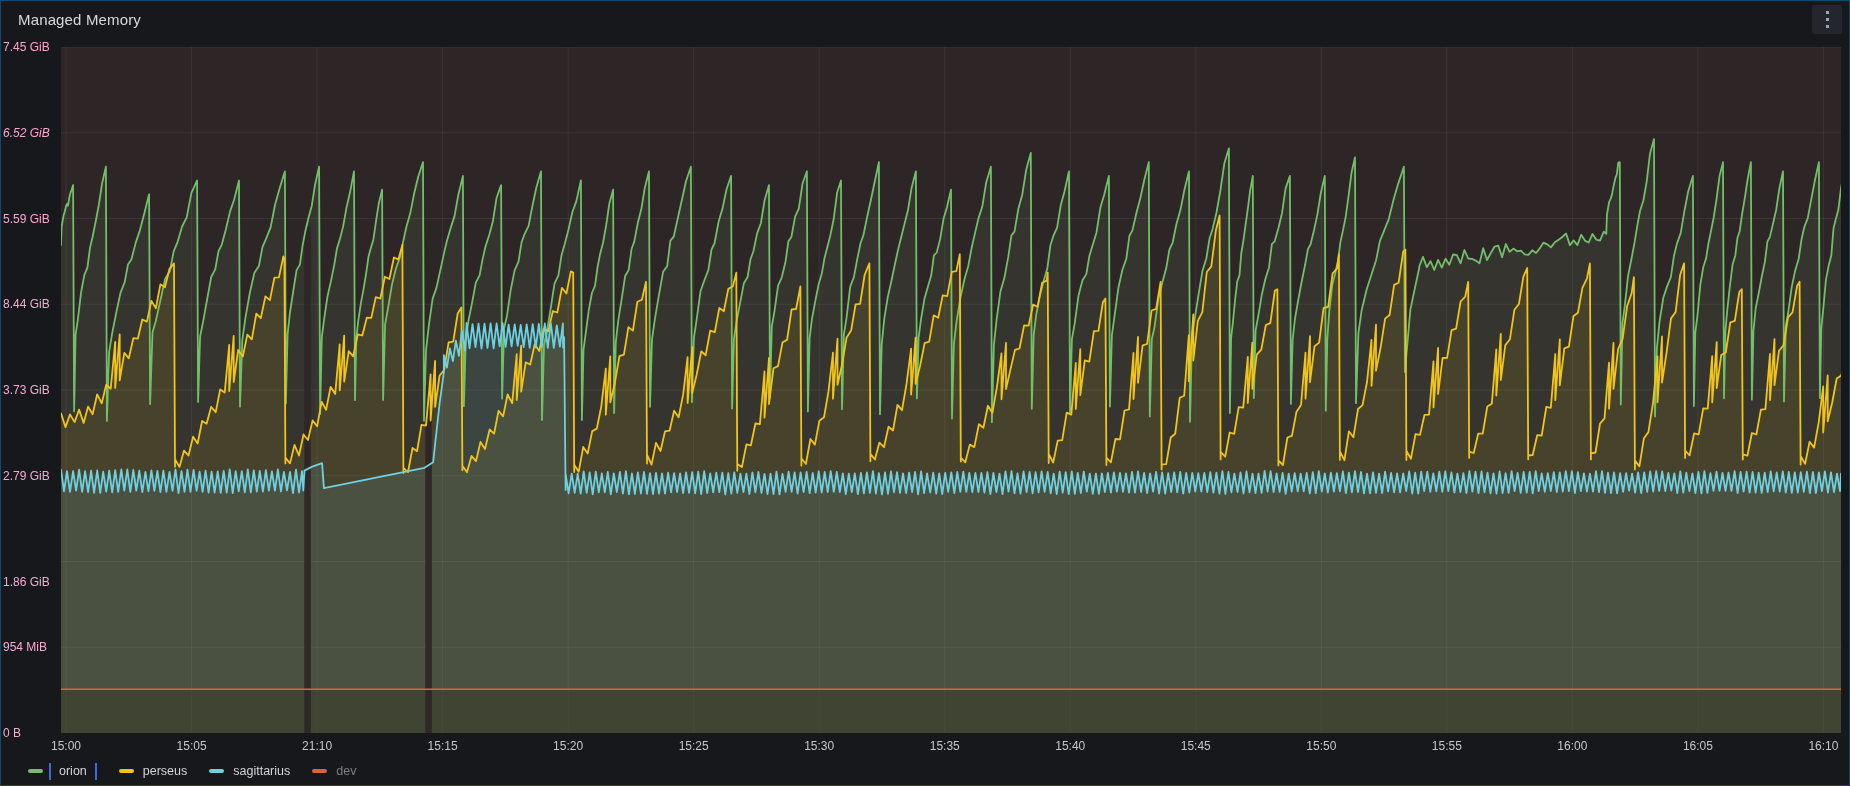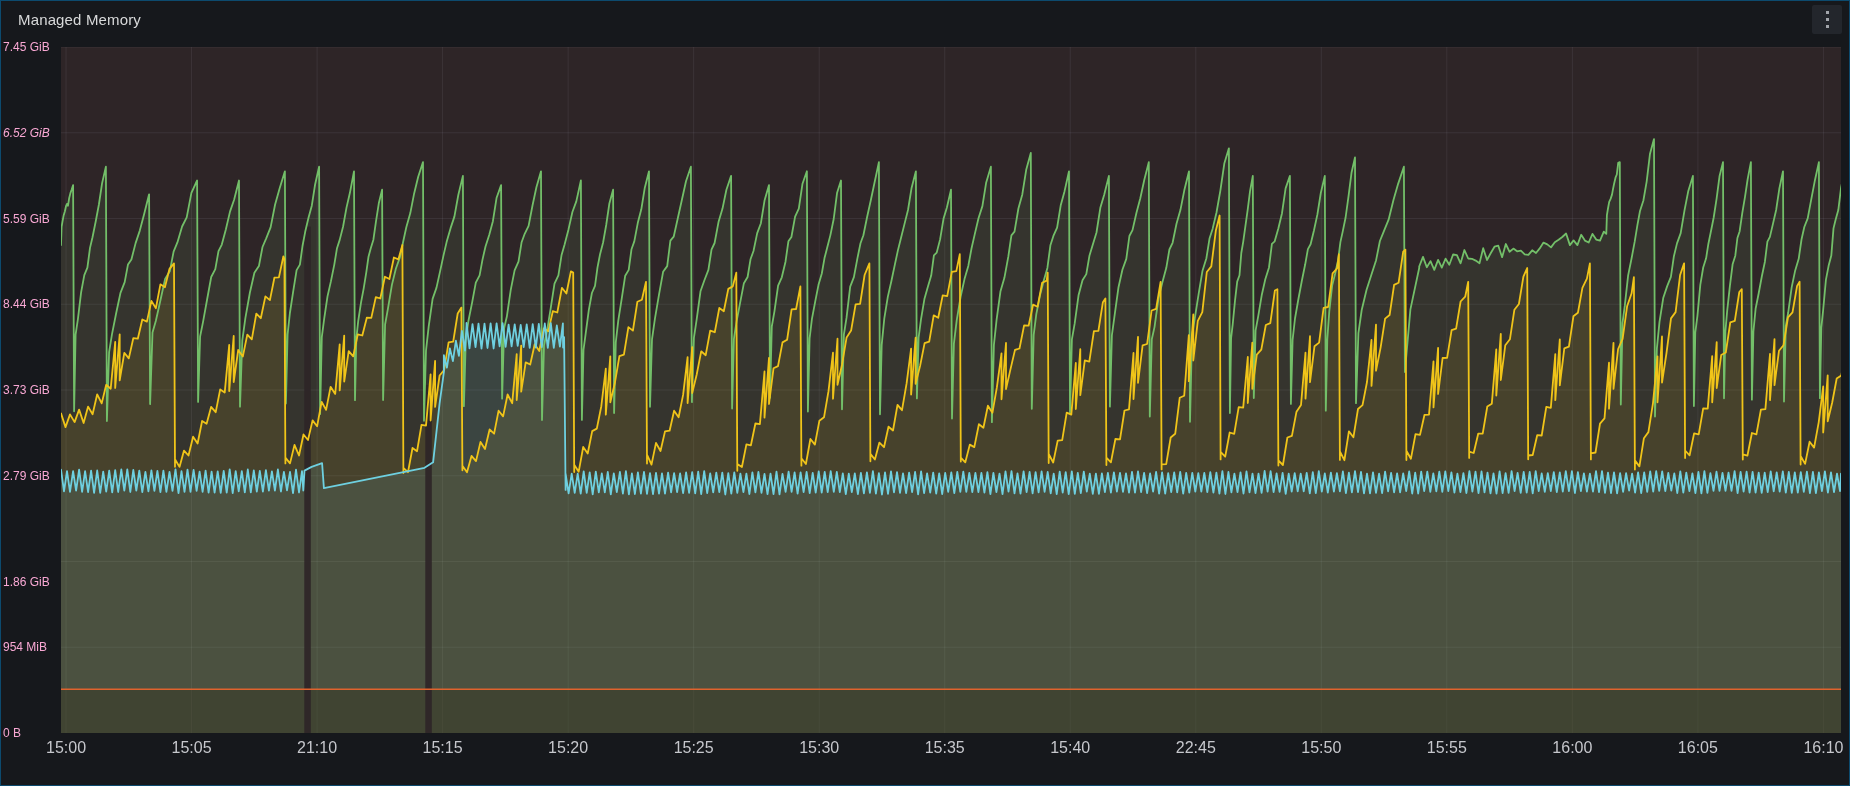--- a/index.html
+++ b/index.html
@@ -9,21 +9,21 @@
   #panel-title { position: absolute; left: 17px; top: 10px; font-size: 15px; font-weight: 500;
     color: #d8d9da; letter-spacing: .01em; cursor: pointer; }
   #kebab { position: absolute; right: 7px; top: 4px; width: 30px; height: 29px; background: #23262c;
     border-radius: 2px; display: flex; flex-direction: column; align-items: center; justify-content: center;
     gap: 4px; cursor: pointer; }
   #kebab .dot { width: 3px; height: 3px; background: #a2a5ab; }
   #plot-bg { position: absolute; left: 60px; top: 46px; width: 1780px; height: 686px; background: #2e2527; }
   #chart-svg { position: absolute; left: 0; top: 0; }
   .y-tick-label { position: absolute; left: 2px; width: 50px; text-align: left; font-size: 12px;
     color: #f9a8d4; line-height: 14px; }
-  .x-tick-label { position: absolute; width: 64px; text-align: center; font-size: 16px;
+  .x-tick-label { position: absolute; width: 64px; text-align: center; font-size: 12px;
     color: #c6c7cc; top: 738px; }
   #legend { position: absolute; left: 27px; top: 760px; height: 20px; display: flex; align-items: center; }
   .legend-item { display: flex; align-items: center; margin-right: 22px; cursor: pointer; }
   .legend-dash { width: 15px; height: 4px; border-radius: 2px; margin-right: 9px; }
   .legend-label { font-size: 12.5px; color: #d3d4d8; }
   .legend-label.dim { color: #7b8087; }
   .focus-bar { width: 2px; height: 17px; background: #3a6fd8; }
   .focus-bar.left { margin-left: -3px; margin-right: 8px; }
   .focus-bar.right { margin-left: 8px; }
 </style>
@@ -97,20 +97,40 @@
   <div id="x-axis">
       <div class="x-tick-label" style="left: 33.0212px;">15:00</div>
       <div class="x-tick-label" style="left: 158.55px;">15:05</div>
       <div class="x-tick-label" style="left: 284.079px;">21:10</div>
       <div class="x-tick-label" style="left: 409.608px;">15:15</div>
       <div class="x-tick-label" style="left: 535.137px;">15:20</div>
       <div class="x-tick-label" style="left: 660.666px;">15:25</div>
       <div class="x-tick-label" style="left: 786.195px;">15:30</div>
       <div class="x-tick-label" style="left: 911.724px;">15:35</div>
       <div class="x-tick-label" style="left: 1037.25px;">15:40</div>
-      <div class="x-tick-label" style="left: 1162.78px;">22:45</div>
+      <div class="x-tick-label" style="left: 1162.78px;">15:45</div>
       <div class="x-tick-label" style="left: 1288.31px;">15:50</div>
       <div class="x-tick-label" style="left: 1413.84px;">15:55</div>
       <div class="x-tick-label" style="left: 1539.37px; text-align: center;">16:00</div>
       <div class="x-tick-label" style="left: 1664.9px;">16:05</div>
       <div class="x-tick-label" style="left: 1790.43px;">16:10</div>
     </div>
+  <div id="legend">
+      <div class="legend-item">
+        <span class="legend-dash" style="background: rgb(115, 191, 105);"></span>
+        <span class="focus-bar left" style="background: rgb(58, 111, 216);"></span>
+        <span class="legend-label">orion</span>
+        <span class="focus-bar right" style="background: rgb(58, 111, 216);"></span>
+      </div>
+      <div class="legend-item">
+        <span class="legend-dash" style="background: rgb(240, 196, 25);"></span>
+        <span class="legend-label">perseus</span>
+      </div>
+      <div class="legend-item">
+        <span class="legend-dash" style="background: rgb(110, 208, 224);"></span>
+        <span class="legend-label">sagittarius</span>
+      </div>
+      <div class="legend-item">
+        <span class="legend-dash" style="background: rgb(224, 99, 45);"></span>
+        <span class="legend-label dim">dev</span>
+      </div>
+    </div>
 </div>
 
 </body></html>

